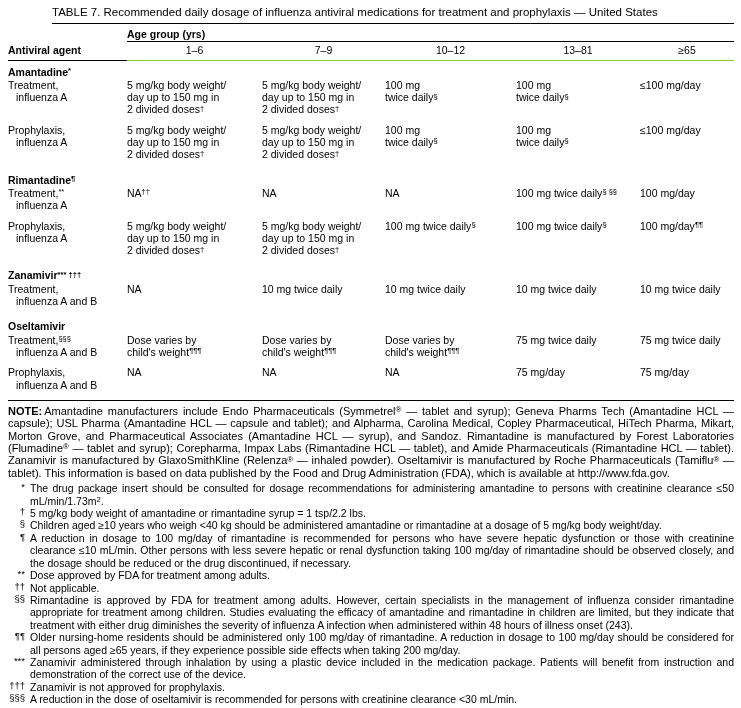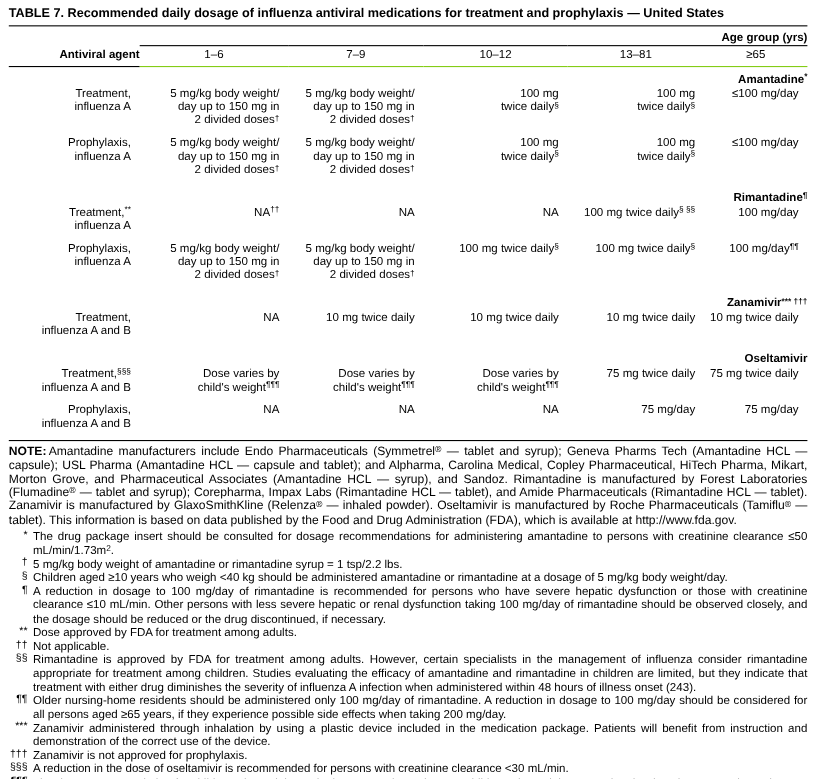--- a/index.html
+++ b/index.html
@@ -1,32 +1,32 @@
 <!DOCTYPE html>
 <html><head>
 <meta charset="utf-8">
 <style>
   * { box-sizing: border-box; }
   html, body { margin: 0; padding: 0; background: #ffffff; }
   body { width: 741px; font-family: "Liberation Sans", sans-serif; color: #000; }
   .page { width: 741px; padding: 6px 7px 8px 8px; }
 
   .title {
-    font-size: 11.5px; font-weight: bold;
-    padding-bottom: 5px; border-bottom: 1px solid #000;
+    font-size: 11.5px; font-weight: normal;
+    padding-bottom: 5px; border-bottom: 1px solid #000; margin-left: 44px;
   }
 
   table.dosage {
     border-collapse: collapse; table-layout: fixed;
     width: 726px; font-size: 10.5px; line-height: 12.3px;
     margin-top: 0;
   }
-  .dosage th, .dosage td { padding: 0; text-align: right; vertical-align: top; font-weight: normal; }
+  .dosage th, .dosage td { padding: 0; text-align: left; vertical-align: top; font-weight: normal; }
   th.agent-h { vertical-align: bottom; font-weight: bold; padding-bottom: 3px; border-bottom: 1px solid #000; }
-  th.age-span { text-align: right; font-weight: bold; padding: 4px 0 1px 0; border-bottom: 1px solid #000; }
+  th.age-span { text-align: left; font-weight: bold; padding: 4px 0 1px 0; border-bottom: 1px solid #000; }
   tr.colheads th { text-align: center; font-weight: normal; padding: 2px 0 3px 0; border-bottom: 1px solid #84cc16; }
   tr.section td { font-weight: bold; padding-top: 5px; padding-bottom: 1px; }
   tr.datarow td { padding-bottom: 8px; padding-right: 8px; }
   td.cell { white-space: pre-line; margin-left: 29px; }
   td.label .l1 { display: block; }
   td.label .l2 { display: block; padding-left: 8px; }
 
   sup { font-size: 0.72em; line-height: 0; vertical-align: baseline; position: relative; top: -0.35em; }
 
   .note {

